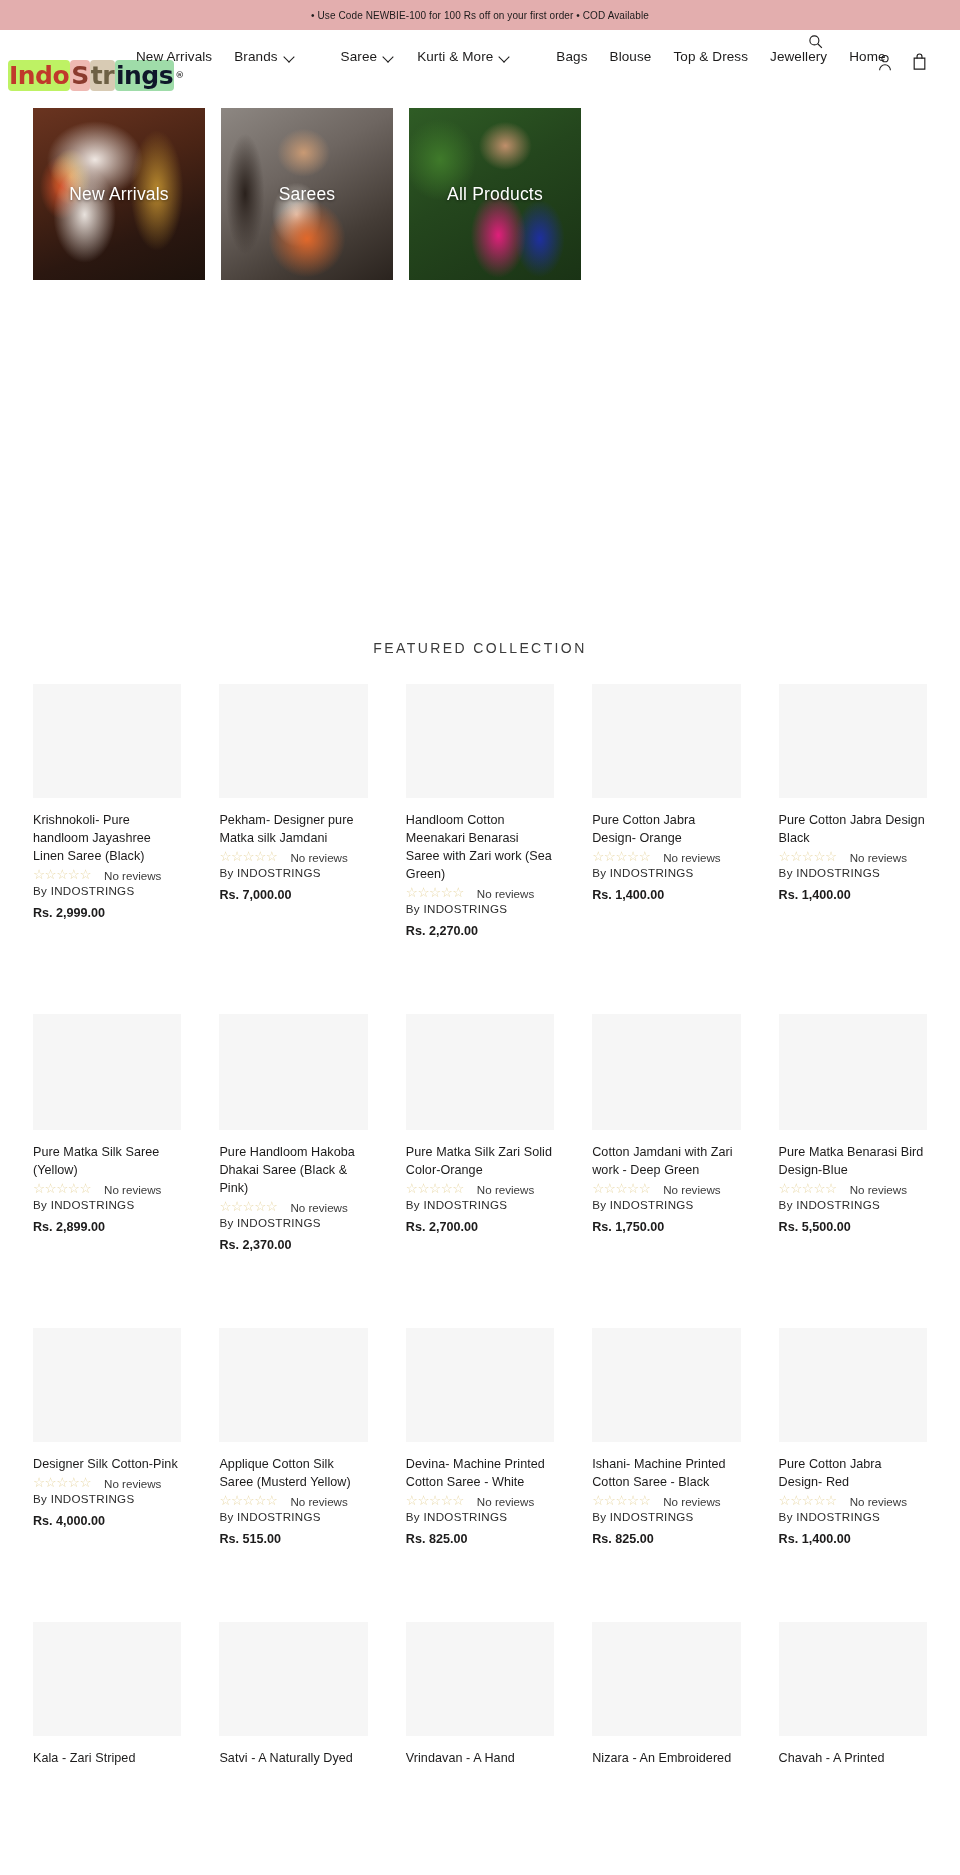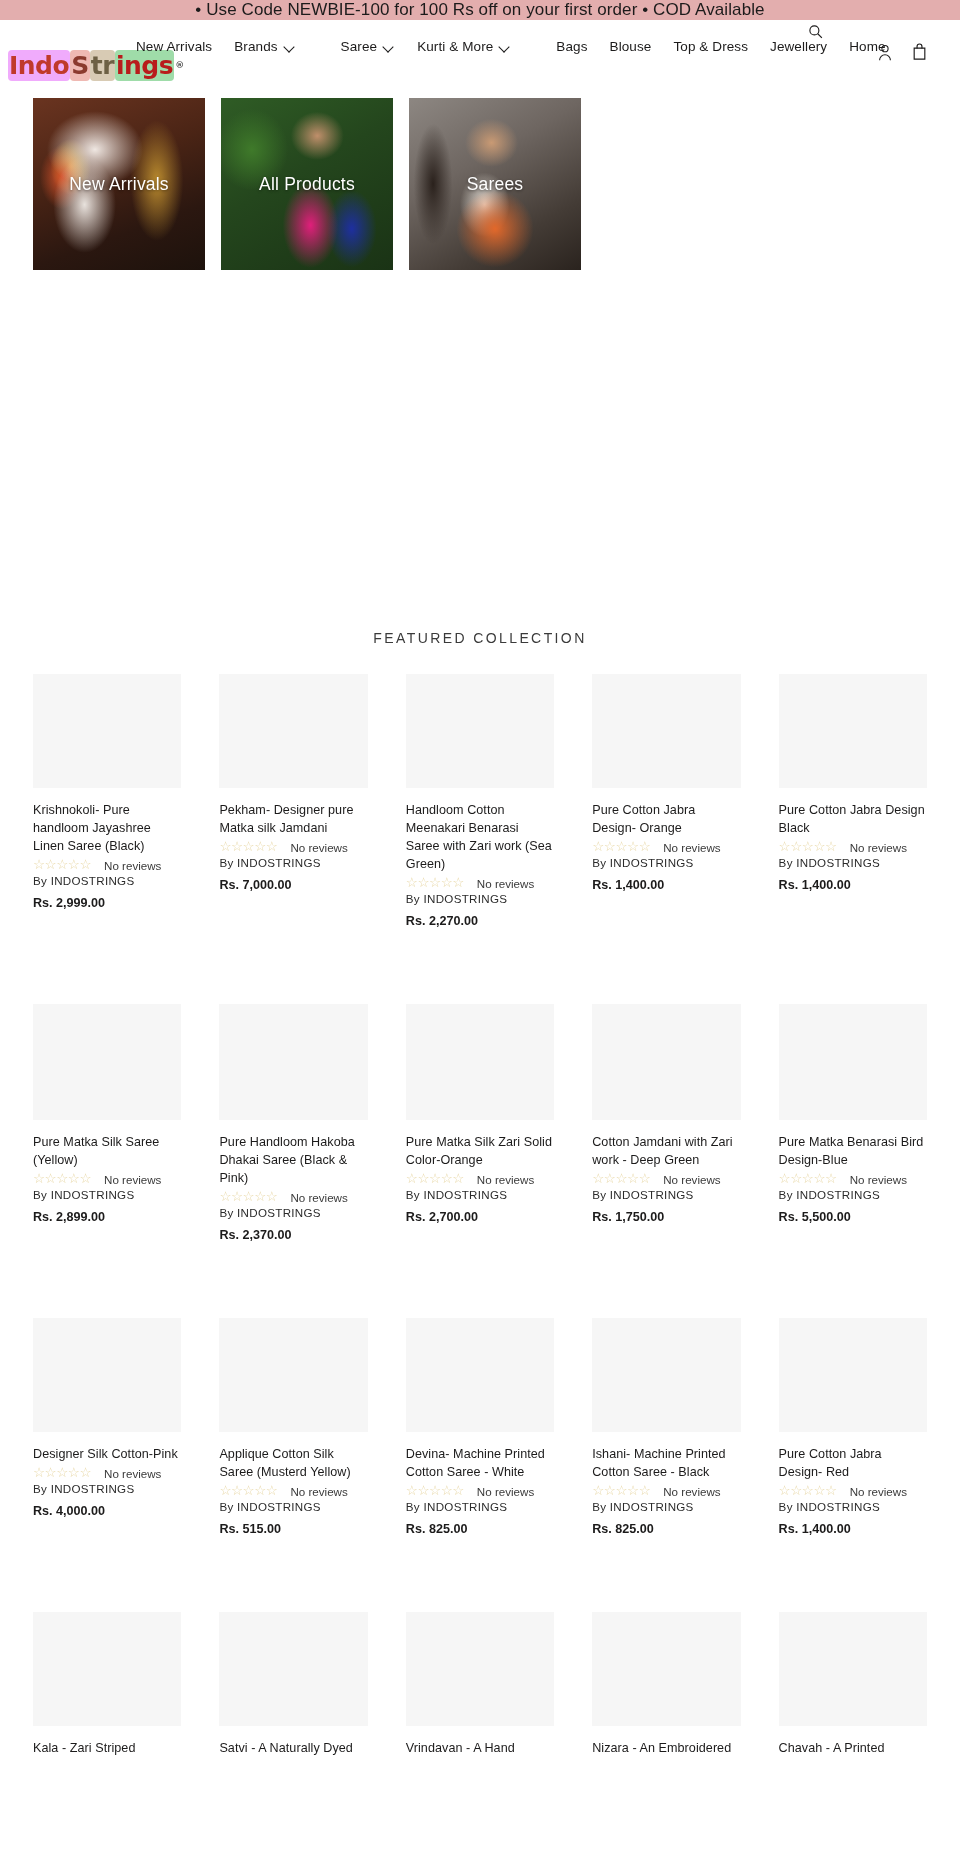--- a/index.html
+++ b/index.html
@@ -7,25 +7,25 @@
     width: 960px;
     background: #ffffff;
     font-family: "Liberation Sans", sans-serif;
     color: #1c1b1b;
   }
   body { width: 960px; min-height: 1875px; position: relative; overflow-x: hidden; }
 
   
   .announce {
     background: #e3aeae;
-    height: 20px;
+    height: 30px;
     display: flex;
     align-items: center;
     justify-content: center;
-    font-size: 17px;
+    font-size: 10px;
     color: #1c1b1b;
     letter-spacing: .1px;
     white-space: nowrap;
   }
 
   
   .header {
     height: 52px;
     position: relative;
     display: flex;
@@ -39,24 +39,24 @@
     height: 30px;
     display: flex;
     align-items: center;
     font-family: "DejaVu Sans", sans-serif;
     font-weight: 700;
     font-size: 25px;
     line-height: 1;
     letter-spacing: -0.5px;
   }
   .logo .seg { padding: 3px 1px; border-radius: 4px; position: relative; }
-  .seg-indo { background: #f0abfc; color: #c0392b; }
+  .seg-indo { background: #bef264; color: #c0392b; }
   .seg-s    { background: #efb9b3; color: #8b3a2e; }
   .seg-tr   { background: #d8cbb4; color: #6d6144; }
-  .seg-ings { background: #9fdca9; color: #b91c1c; }
+  .seg-ings { background: #9fdca9; color: #0f172a; }
   .logo .reg {
     font-size: 9px; vertical-align: super; color: #444; font-weight: 700;
     margin-left: 1px;
   }
 
   .nav {
     position: absolute;
     left: 125px;
     top: 0;
     height: 52px;
@@ -307,307 +307,307 @@
     </div>
   </div>
 </div>
 
 <div class="banners">
   <div class="banner">
     <div class="img ph1"></div>
     <div class="label">New Arrivals</div>
   </div>
   <div class="banner">
+    <div class="img ph3"></div>
+    <div class="label">Sarees</div>
+  </div>
+  <div class="banner">
     <div class="img ph4"></div>
     <div class="label">All Products</div>
   </div>
-  <div class="banner">
-    <div class="img ph3"></div>
-    <div class="label">Sarees</div>
+</div>
+
+<div class="gap-block"></div>
+
+<div class="section-title">FEATURED COLLECTION</div>
+
+<div class="grid" id="grid">
+    <div class="card">
+      <div class="card-media"></div>
+      <div class="card-title">Krishnokoli- Pure handloom Jayashree Linen Saree (Black)</div>
+      <div class="rating">
+        <span class="stars">
+          <span class="st">☆</span>
+          <span class="st">☆</span>
+          <span class="st">☆</span>
+          <span class="st">☆</span>
+          <span class="st">☆</span>
+        </span>
+        <span class="norev">No reviews</span>
+      </div>
+      <div class="vendor">By  INDOSTRINGS</div>
+      <div class="price">Rs. 2,999.00</div>
+      <div class="row-sp"></div>
+    </div>
+    <div class="card">
+      <div class="card-media"></div>
+      <div class="card-title">Pekham- Designer pure Matka silk Jamdani</div>
+      <div class="rating">
+        <span class="stars">
+          <span class="st">☆</span>
+          <span class="st">☆</span>
+          <span class="st">☆</span>
+          <span class="st">☆</span>
+          <span class="st">☆</span>
+        </span>
+        <span class="norev">No reviews</span>
+      </div>
+      <div class="vendor">By  INDOSTRINGS</div>
+      <div class="price">Rs. 7,000.00</div>
+      <div class="row-sp"></div>
+    </div>
+    <div class="card">
+      <div class="card-media"></div>
+      <div class="card-title">Handloom Cotton Meenakari Benarasi Saree with Zari work (Sea Green)</div>
+      <div class="rating">
+        <span class="stars">
+          <span class="st">☆</span>
+          <span class="st">☆</span>
+          <span class="st">☆</span>
+          <span class="st">☆</span>
+          <span class="st">☆</span>
+        </span>
+        <span class="norev">No reviews</span>
+      </div>
+      <div class="vendor">By  INDOSTRINGS</div>
+      <div class="price">Rs. 2,270.00</div>
+      <div class="row-sp"></div>
+    </div>
+    <div class="card">
+      <div class="card-media"></div>
+      <div class="card-title">Pure Cotton Jabra Design- Orange</div>
+      <div class="rating">
+        <span class="stars">
+          <span class="st">☆</span>
+          <span class="st">☆</span>
+          <span class="st">☆</span>
+          <span class="st">☆</span>
+          <span class="st">☆</span>
+        </span>
+        <span class="norev">No reviews</span>
+      </div>
+      <div class="vendor">By  INDOSTRINGS</div>
+      <div class="price">Rs. 1,400.00</div>
+      <div class="row-sp"></div>
+    </div>
+    <div class="card">
+      <div class="card-media"></div>
+      <div class="card-title">Pure Cotton Jabra Design Black</div>
+      <div class="rating">
+        <span class="stars">
+          <span class="st">☆</span>
+          <span class="st">☆</span>
+          <span class="st">☆</span>
+          <span class="st">☆</span>
+          <span class="st">☆</span>
+        </span>
+        <span class="norev">No reviews</span>
+      </div>
+      <div class="vendor">By  INDOSTRINGS</div>
+      <div class="price">Rs. 1,400.00</div>
+      <div class="row-sp"></div>
+    </div>
+    <div class="card card-row2">
+      <div class="card-media"></div>
+      <div class="card-title">Pure Matka Silk Saree (Yellow)</div>
+      <div class="rating">
+        <span class="stars">
+          <span class="st">☆</span>
+          <span class="st">☆</span>
+          <span class="st">☆</span>
+          <span class="st">☆</span>
+          <span class="st">☆</span>
+        </span>
+        <span class="norev">No reviews</span>
+      </div>
+      <div class="vendor">By  INDOSTRINGS</div>
+      <div class="price">Rs. 2,899.00</div>
+      <div class="row-sp"></div>
+    </div>
+    <div class="card card-row2">
+      <div class="card-media"></div>
+      <div class="card-title">Pure Handloom Hakoba Dhakai Saree (Black &amp; Pink)</div>
+      <div class="rating">
+        <span class="stars">
+          <span class="st">☆</span>
+          <span class="st">☆</span>
+          <span class="st">☆</span>
+          <span class="st">☆</span>
+          <span class="st">☆</span>
+        </span>
+        <span class="norev">No reviews</span>
+      </div>
+      <div class="vendor">By  INDOSTRINGS</div>
+      <div class="price">Rs. 2,370.00</div>
+      <div class="row-sp"></div>
+    </div>
+    <div class="card card-row2">
+      <div class="card-media"></div>
+      <div class="card-title">Pure Matka Silk Zari Solid Color-Orange</div>
+      <div class="rating">
+        <span class="stars">
+          <span class="st">☆</span>
+          <span class="st">☆</span>
+          <span class="st">☆</span>
+          <span class="st">☆</span>
+          <span class="st">☆</span>
+        </span>
+        <span class="norev">No reviews</span>
+      </div>
+      <div class="vendor">By  INDOSTRINGS</div>
+      <div class="price">Rs. 2,700.00</div>
+      <div class="row-sp"></div>
+    </div>
+    <div class="card card-row2">
+      <div class="card-media"></div>
+      <div class="card-title">Cotton Jamdani with Zari work - Deep Green</div>
+      <div class="rating">
+        <span class="stars">
+          <span class="st">☆</span>
+          <span class="st">☆</span>
+          <span class="st">☆</span>
+          <span class="st">☆</span>
+          <span class="st">☆</span>
+        </span>
+        <span class="norev">No reviews</span>
+      </div>
+      <div class="vendor">By  INDOSTRINGS</div>
+      <div class="price">Rs. 1,750.00</div>
+      <div class="row-sp"></div>
+    </div>
+    <div class="card card-row2">
+      <div class="card-media"></div>
+      <div class="card-title">Pure Matka Benarasi Bird Design-Blue</div>
+      <div class="rating">
+        <span class="stars">
+          <span class="st">☆</span>
+          <span class="st">☆</span>
+          <span class="st">☆</span>
+          <span class="st">☆</span>
+          <span class="st">☆</span>
+        </span>
+        <span class="norev">No reviews</span>
+      </div>
+      <div class="vendor">By  INDOSTRINGS</div>
+      <div class="price">Rs. 5,500.00</div>
+      <div class="row-sp"></div>
+    </div>
+    <div class="card">
+      <div class="card-media"></div>
+      <div class="card-title">Designer Silk Cotton-Pink</div>
+      <div class="rating">
+        <span class="stars">
+          <span class="st">☆</span>
+          <span class="st">☆</span>
+          <span class="st">☆</span>
+          <span class="st">☆</span>
+          <span class="st">☆</span>
+        </span>
+        <span class="norev">No reviews</span>
+      </div>
+      <div class="vendor">By  INDOSTRINGS</div>
+      <div class="price">Rs. 4,000.00</div>
+      <div class="row-sp"></div>
+    </div>
+    <div class="card">
+      <div class="card-media"></div>
+      <div class="card-title">Applique Cotton Silk Saree (Musterd Yellow)</div>
+      <div class="rating">
+        <span class="stars">
+          <span class="st">☆</span>
+          <span class="st">☆</span>
+          <span class="st">☆</span>
+          <span class="st">☆</span>
+          <span class="st">☆</span>
+        </span>
+        <span class="norev">No reviews</span>
+      </div>
+      <div class="vendor">By  INDOSTRINGS</div>
+      <div class="price">Rs. 515.00</div>
+      <div class="row-sp"></div>
+    </div>
+    <div class="card">
+      <div class="card-media"></div>
+      <div class="card-title">Devina- Machine Printed Cotton Saree - White</div>
+      <div class="rating">
+        <span class="stars">
+          <span class="st">☆</span>
+          <span class="st">☆</span>
+          <span class="st">☆</span>
+          <span class="st">☆</span>
+          <span class="st">☆</span>
+        </span>
+        <span class="norev">No reviews</span>
+      </div>
+      <div class="vendor">By  INDOSTRINGS</div>
+      <div class="price">Rs. 825.00</div>
+      <div class="row-sp"></div>
+    </div>
+    <div class="card">
+      <div class="card-media"></div>
+      <div class="card-title">Ishani- Machine Printed Cotton Saree - Black</div>
+      <div class="rating">
+        <span class="stars">
+          <span class="st">☆</span>
+          <span class="st">☆</span>
+          <span class="st">☆</span>
+          <span class="st">☆</span>
+          <span class="st">☆</span>
+        </span>
+        <span class="norev">No reviews</span>
+      </div>
+      <div class="vendor">By  INDOSTRINGS</div>
+      <div class="price">Rs. 825.00</div>
+      <div class="row-sp"></div>
+    </div>
+    <div class="card">
+      <div class="card-media"></div>
+      <div class="card-title">Pure Cotton Jabra Design- Red</div>
+      <div class="rating">
+        <span class="stars">
+          <span class="st">☆</span>
+          <span class="st">☆</span>
+          <span class="st">☆</span>
+          <span class="st">☆</span>
+          <span class="st">☆</span>
+        </span>
+        <span class="norev">No reviews</span>
+      </div>
+      <div class="vendor">By  INDOSTRINGS</div>
+      <div class="price">Rs. 1,400.00</div>
+      <div class="row-sp"></div>
+    </div>
+    <div class="card">
+      <div class="card-media"></div>
+      <div class="card-title">Kala - Zari Striped</div>
+      <div class="row-sp"></div>
+    </div>
+    <div class="card">
+      <div class="card-media"></div>
+      <div class="card-title">Satvi - A Naturally Dyed</div>
+      <div class="row-sp"></div>
+    </div>
+    <div class="card">
+      <div class="card-media"></div>
+      <div class="card-title">Vrindavan - A Hand</div>
+      <div class="row-sp"></div>
+    </div>
+    <div class="card">
+      <div class="card-media"></div>
+      <div class="card-title">Nizara - An Embroidered</div>
+      <div class="row-sp"></div>
+    </div>
+    <div class="card">
+      <div class="card-media"></div>
+      <div class="card-title">Chavah - A Printed</div>
+      <div class="row-sp"></div>
+    </div>
   </div>
-</div>
-
-<div class="gap-block"></div>
-
-<div class="section-title">FEATURED COLLECTION</div>
-
-<div class="grid" id="grid">
-    <div class="card">
-      <div class="card-media"></div>
-      <div class="card-title">Krishnokoli- Pure handloom Jayashree Linen Saree (Black)</div>
-      <div class="rating">
-        <span class="stars">
-          <span class="st">☆</span>
-          <span class="st">☆</span>
-          <span class="st">☆</span>
-          <span class="st">☆</span>
-          <span class="st">☆</span>
-        </span>
-        <span class="norev">No reviews</span>
-      </div>
-      <div class="vendor">By  INDOSTRINGS</div>
-      <div class="price">Rs. 2,999.00</div>
-      <div class="row-sp"></div>
-    </div>
-    <div class="card">
-      <div class="card-media"></div>
-      <div class="card-title">Pekham- Designer pure Matka silk Jamdani</div>
-      <div class="rating">
-        <span class="stars">
-          <span class="st">☆</span>
-          <span class="st">☆</span>
-          <span class="st">☆</span>
-          <span class="st">☆</span>
-          <span class="st">☆</span>
-        </span>
-        <span class="norev">No reviews</span>
-      </div>
-      <div class="vendor">By  INDOSTRINGS</div>
-      <div class="price">Rs. 7,000.00</div>
-      <div class="row-sp"></div>
-    </div>
-    <div class="card">
-      <div class="card-media"></div>
-      <div class="card-title">Handloom Cotton Meenakari Benarasi Saree with Zari work (Sea Green)</div>
-      <div class="rating">
-        <span class="stars">
-          <span class="st">☆</span>
-          <span class="st">☆</span>
-          <span class="st">☆</span>
-          <span class="st">☆</span>
-          <span class="st">☆</span>
-        </span>
-        <span class="norev">No reviews</span>
-      </div>
-      <div class="vendor">By  INDOSTRINGS</div>
-      <div class="price">Rs. 2,270.00</div>
-      <div class="row-sp"></div>
-    </div>
-    <div class="card">
-      <div class="card-media"></div>
-      <div class="card-title">Pure Cotton Jabra Design- Orange</div>
-      <div class="rating">
-        <span class="stars">
-          <span class="st">☆</span>
-          <span class="st">☆</span>
-          <span class="st">☆</span>
-          <span class="st">☆</span>
-          <span class="st">☆</span>
-        </span>
-        <span class="norev">No reviews</span>
-      </div>
-      <div class="vendor">By  INDOSTRINGS</div>
-      <div class="price">Rs. 1,400.00</div>
-      <div class="row-sp"></div>
-    </div>
-    <div class="card">
-      <div class="card-media"></div>
-      <div class="card-title">Pure Cotton Jabra Design Black</div>
-      <div class="rating">
-        <span class="stars">
-          <span class="st">☆</span>
-          <span class="st">☆</span>
-          <span class="st">☆</span>
-          <span class="st">☆</span>
-          <span class="st">☆</span>
-        </span>
-        <span class="norev">No reviews</span>
-      </div>
-      <div class="vendor">By  INDOSTRINGS</div>
-      <div class="price">Rs. 1,400.00</div>
-      <div class="row-sp"></div>
-    </div>
-    <div class="card card-row2">
-      <div class="card-media"></div>
-      <div class="card-title">Pure Matka Silk Saree (Yellow)</div>
-      <div class="rating">
-        <span class="stars">
-          <span class="st">☆</span>
-          <span class="st">☆</span>
-          <span class="st">☆</span>
-          <span class="st">☆</span>
-          <span class="st">☆</span>
-        </span>
-        <span class="norev">No reviews</span>
-      </div>
-      <div class="vendor">By  INDOSTRINGS</div>
-      <div class="price">Rs. 2,899.00</div>
-      <div class="row-sp"></div>
-    </div>
-    <div class="card card-row2">
-      <div class="card-media"></div>
-      <div class="card-title">Pure Handloom Hakoba Dhakai Saree (Black &amp; Pink)</div>
-      <div class="rating">
-        <span class="stars">
-          <span class="st">☆</span>
-          <span class="st">☆</span>
-          <span class="st">☆</span>
-          <span class="st">☆</span>
-          <span class="st">☆</span>
-        </span>
-        <span class="norev">No reviews</span>
-      </div>
-      <div class="vendor">By  INDOSTRINGS</div>
-      <div class="price">Rs. 2,370.00</div>
-      <div class="row-sp"></div>
-    </div>
-    <div class="card card-row2">
-      <div class="card-media"></div>
-      <div class="card-title">Pure Matka Silk Zari Solid Color-Orange</div>
-      <div class="rating">
-        <span class="stars">
-          <span class="st">☆</span>
-          <span class="st">☆</span>
-          <span class="st">☆</span>
-          <span class="st">☆</span>
-          <span class="st">☆</span>
-        </span>
-        <span class="norev">No reviews</span>
-      </div>
-      <div class="vendor">By  INDOSTRINGS</div>
-      <div class="price">Rs. 2,700.00</div>
-      <div class="row-sp"></div>
-    </div>
-    <div class="card card-row2">
-      <div class="card-media"></div>
-      <div class="card-title">Cotton Jamdani with Zari work - Deep Green</div>
-      <div class="rating">
-        <span class="stars">
-          <span class="st">☆</span>
-          <span class="st">☆</span>
-          <span class="st">☆</span>
-          <span class="st">☆</span>
-          <span class="st">☆</span>
-        </span>
-        <span class="norev">No reviews</span>
-      </div>
-      <div class="vendor">By  INDOSTRINGS</div>
-      <div class="price">Rs. 1,750.00</div>
-      <div class="row-sp"></div>
-    </div>
-    <div class="card card-row2">
-      <div class="card-media"></div>
-      <div class="card-title">Pure Matka Benarasi Bird Design-Blue</div>
-      <div class="rating">
-        <span class="stars">
-          <span class="st">☆</span>
-          <span class="st">☆</span>
-          <span class="st">☆</span>
-          <span class="st">☆</span>
-          <span class="st">☆</span>
-        </span>
-        <span class="norev">No reviews</span>
-      </div>
-      <div class="vendor">By  INDOSTRINGS</div>
-      <div class="price">Rs. 5,500.00</div>
-      <div class="row-sp"></div>
-    </div>
-    <div class="card">
-      <div class="card-media"></div>
-      <div class="card-title">Designer Silk Cotton-Pink</div>
-      <div class="rating">
-        <span class="stars">
-          <span class="st">☆</span>
-          <span class="st">☆</span>
-          <span class="st">☆</span>
-          <span class="st">☆</span>
-          <span class="st">☆</span>
-        </span>
-        <span class="norev">No reviews</span>
-      </div>
-      <div class="vendor">By  INDOSTRINGS</div>
-      <div class="price">Rs. 4,000.00</div>
-      <div class="row-sp"></div>
-    </div>
-    <div class="card">
-      <div class="card-media"></div>
-      <div class="card-title">Applique Cotton Silk Saree (Musterd Yellow)</div>
-      <div class="rating">
-        <span class="stars">
-          <span class="st">☆</span>
-          <span class="st">☆</span>
-          <span class="st">☆</span>
-          <span class="st">☆</span>
-          <span class="st">☆</span>
-        </span>
-        <span class="norev">No reviews</span>
-      </div>
-      <div class="vendor">By  INDOSTRINGS</div>
-      <div class="price">Rs. 515.00</div>
-      <div class="row-sp"></div>
-    </div>
-    <div class="card">
-      <div class="card-media"></div>
-      <div class="card-title">Devina- Machine Printed Cotton Saree - White</div>
-      <div class="rating">
-        <span class="stars">
-          <span class="st">☆</span>
-          <span class="st">☆</span>
-          <span class="st">☆</span>
-          <span class="st">☆</span>
-          <span class="st">☆</span>
-        </span>
-        <span class="norev">No reviews</span>
-      </div>
-      <div class="vendor">By  INDOSTRINGS</div>
-      <div class="price">Rs. 825.00</div>
-      <div class="row-sp"></div>
-    </div>
-    <div class="card">
-      <div class="card-media"></div>
-      <div class="card-title">Ishani- Machine Printed Cotton Saree - Black</div>
-      <div class="rating">
-        <span class="stars">
-          <span class="st">☆</span>
-          <span class="st">☆</span>
-          <span class="st">☆</span>
-          <span class="st">☆</span>
-          <span class="st">☆</span>
-        </span>
-        <span class="norev">No reviews</span>
-      </div>
-      <div class="vendor">By  INDOSTRINGS</div>
-      <div class="price">Rs. 825.00</div>
-      <div class="row-sp"></div>
-    </div>
-    <div class="card">
-      <div class="card-media"></div>
-      <div class="card-title">Pure Cotton Jabra Design- Red</div>
-      <div class="rating">
-        <span class="stars">
-          <span class="st">☆</span>
-          <span class="st">☆</span>
-          <span class="st">☆</span>
-          <span class="st">☆</span>
-          <span class="st">☆</span>
-        </span>
-        <span class="norev">No reviews</span>
-      </div>
-      <div class="vendor">By  INDOSTRINGS</div>
-      <div class="price">Rs. 1,400.00</div>
-      <div class="row-sp"></div>
-    </div>
-    <div class="card">
-      <div class="card-media"></div>
-      <div class="card-title">Kala - Zari Striped</div>
-      <div class="row-sp"></div>
-    </div>
-    <div class="card">
-      <div class="card-media"></div>
-      <div class="card-title">Satvi - A Naturally Dyed</div>
-      <div class="row-sp"></div>
-    </div>
-    <div class="card">
-      <div class="card-media"></div>
-      <div class="card-title">Vrindavan - A Hand</div>
-      <div class="row-sp"></div>
-    </div>
-    <div class="card">
-      <div class="card-media"></div>
-      <div class="card-title">Nizara - An Embroidered</div>
-      <div class="row-sp"></div>
-    </div>
-    <div class="card">
-      <div class="card-media"></div>
-      <div class="card-title">Chavah - A Printed</div>
-      <div class="row-sp"></div>
-    </div>
-  </div>
 
 </body></html>

